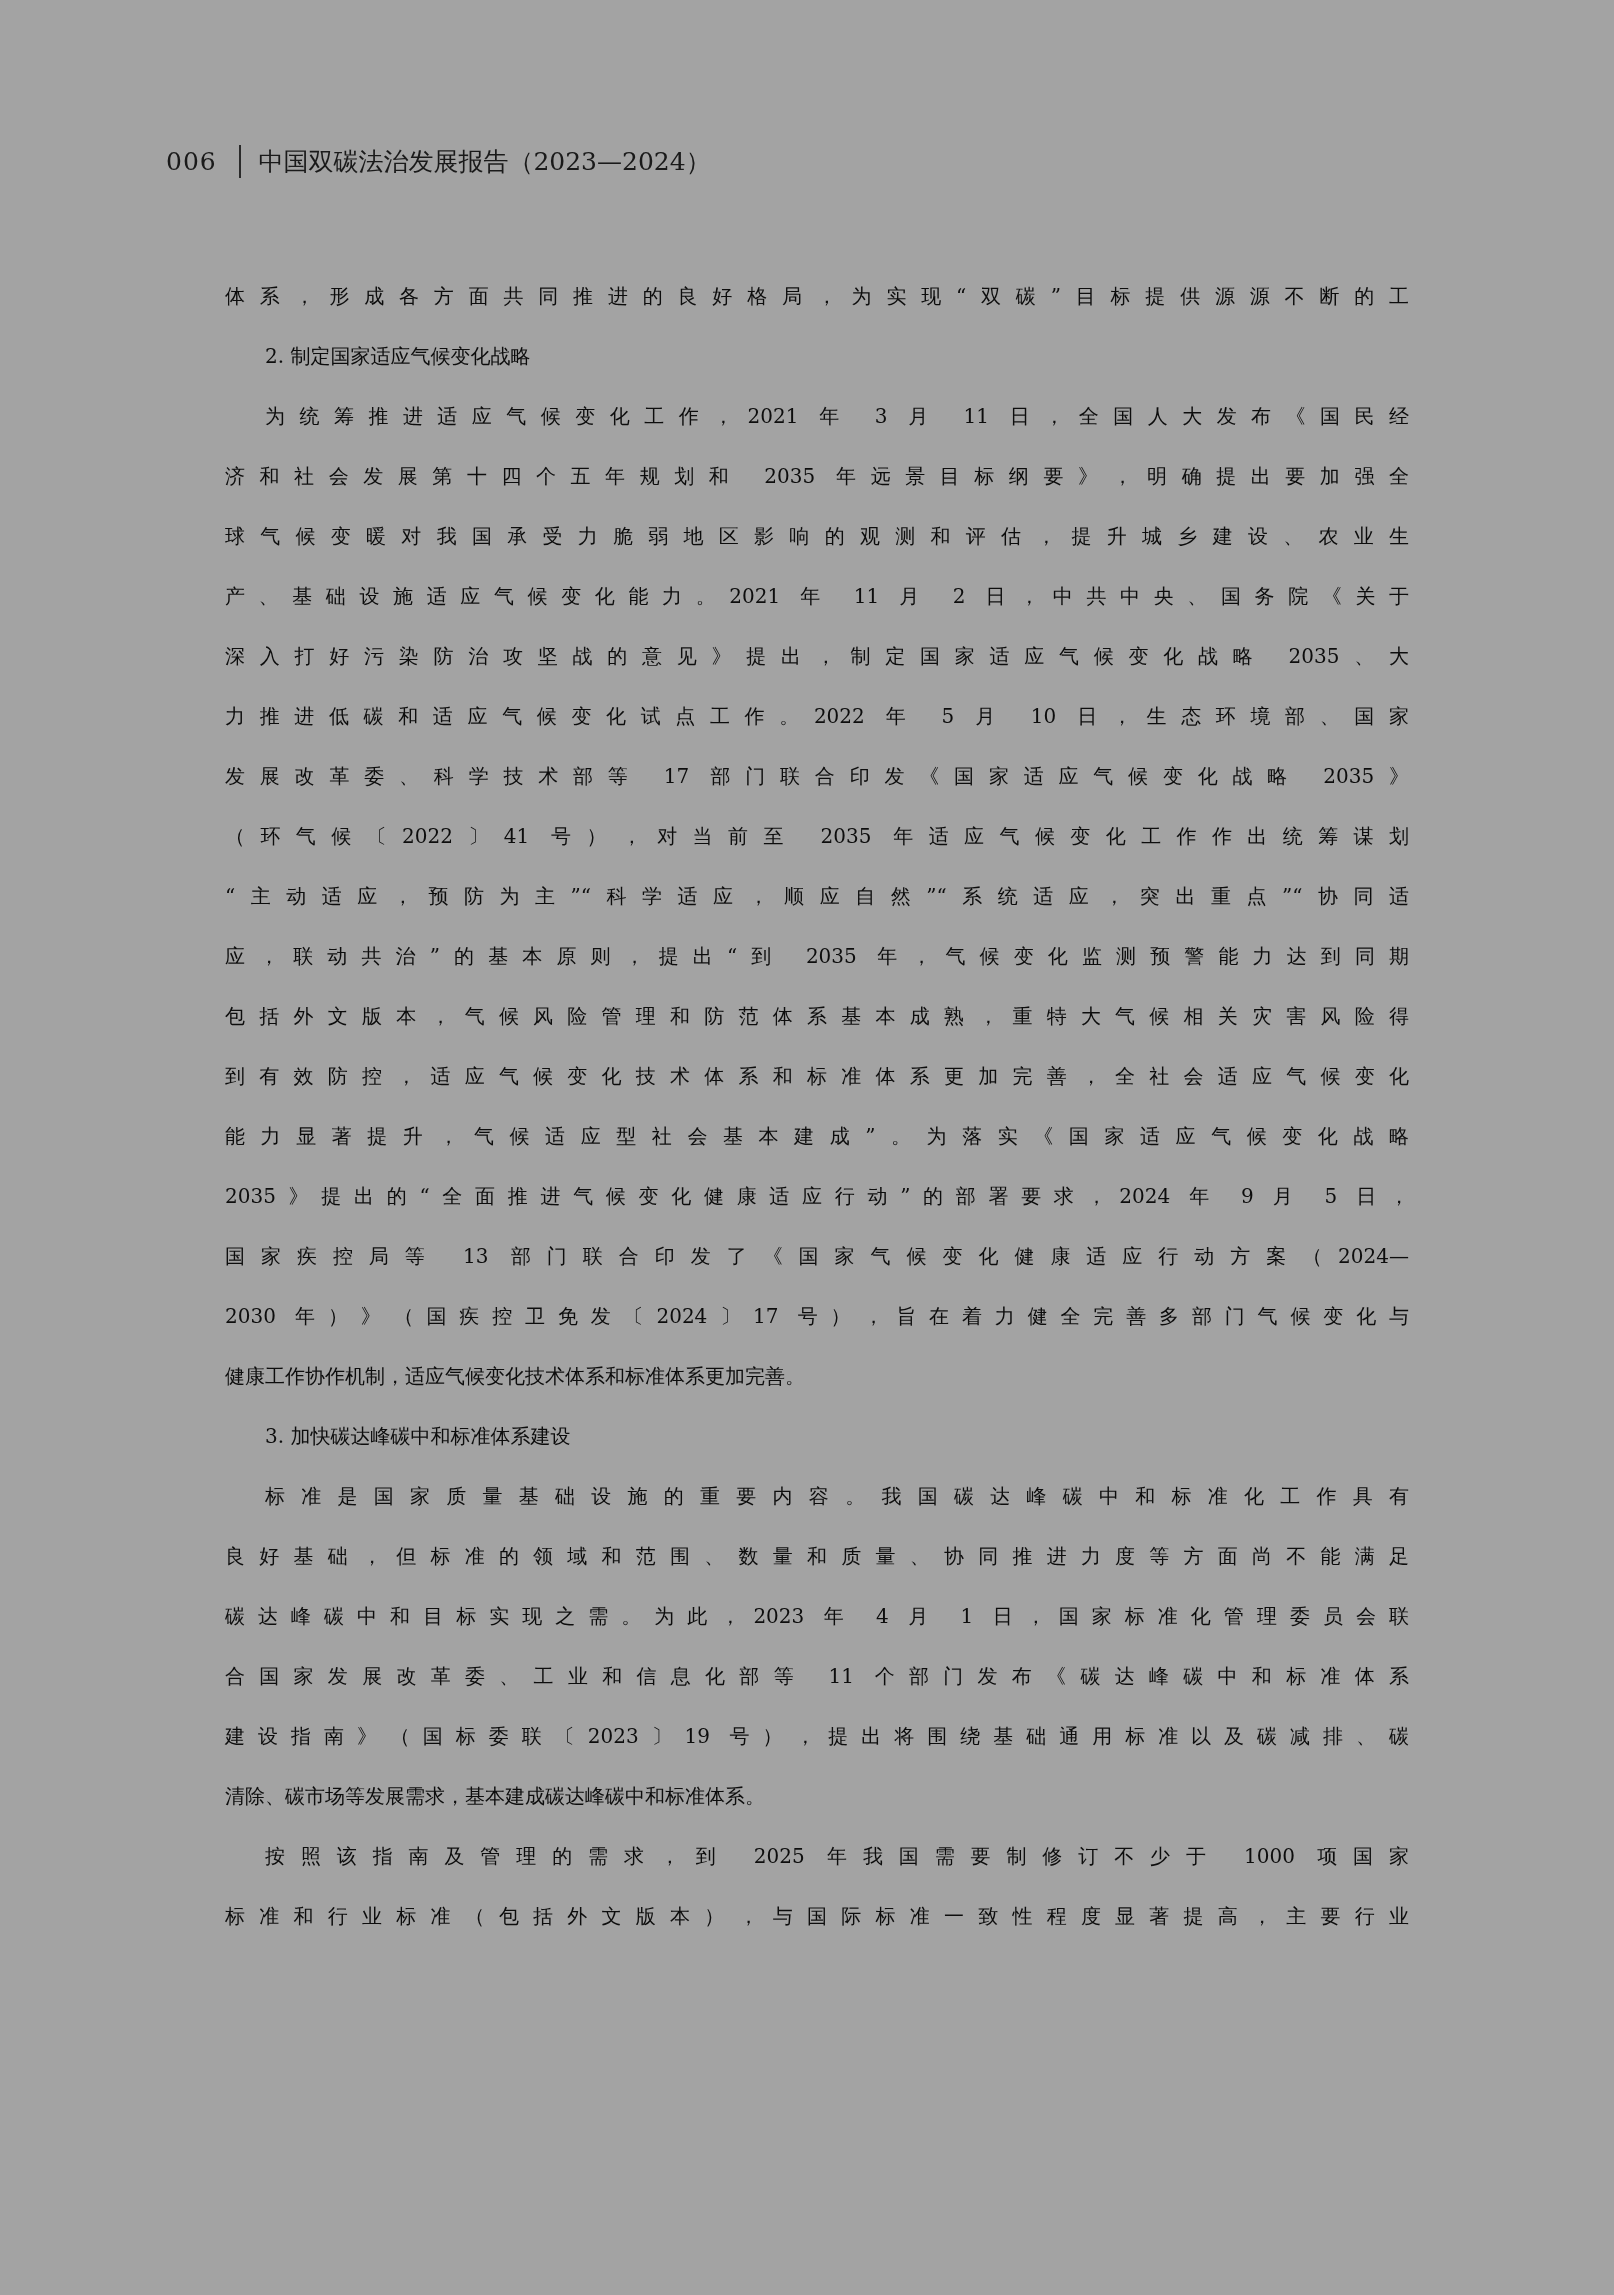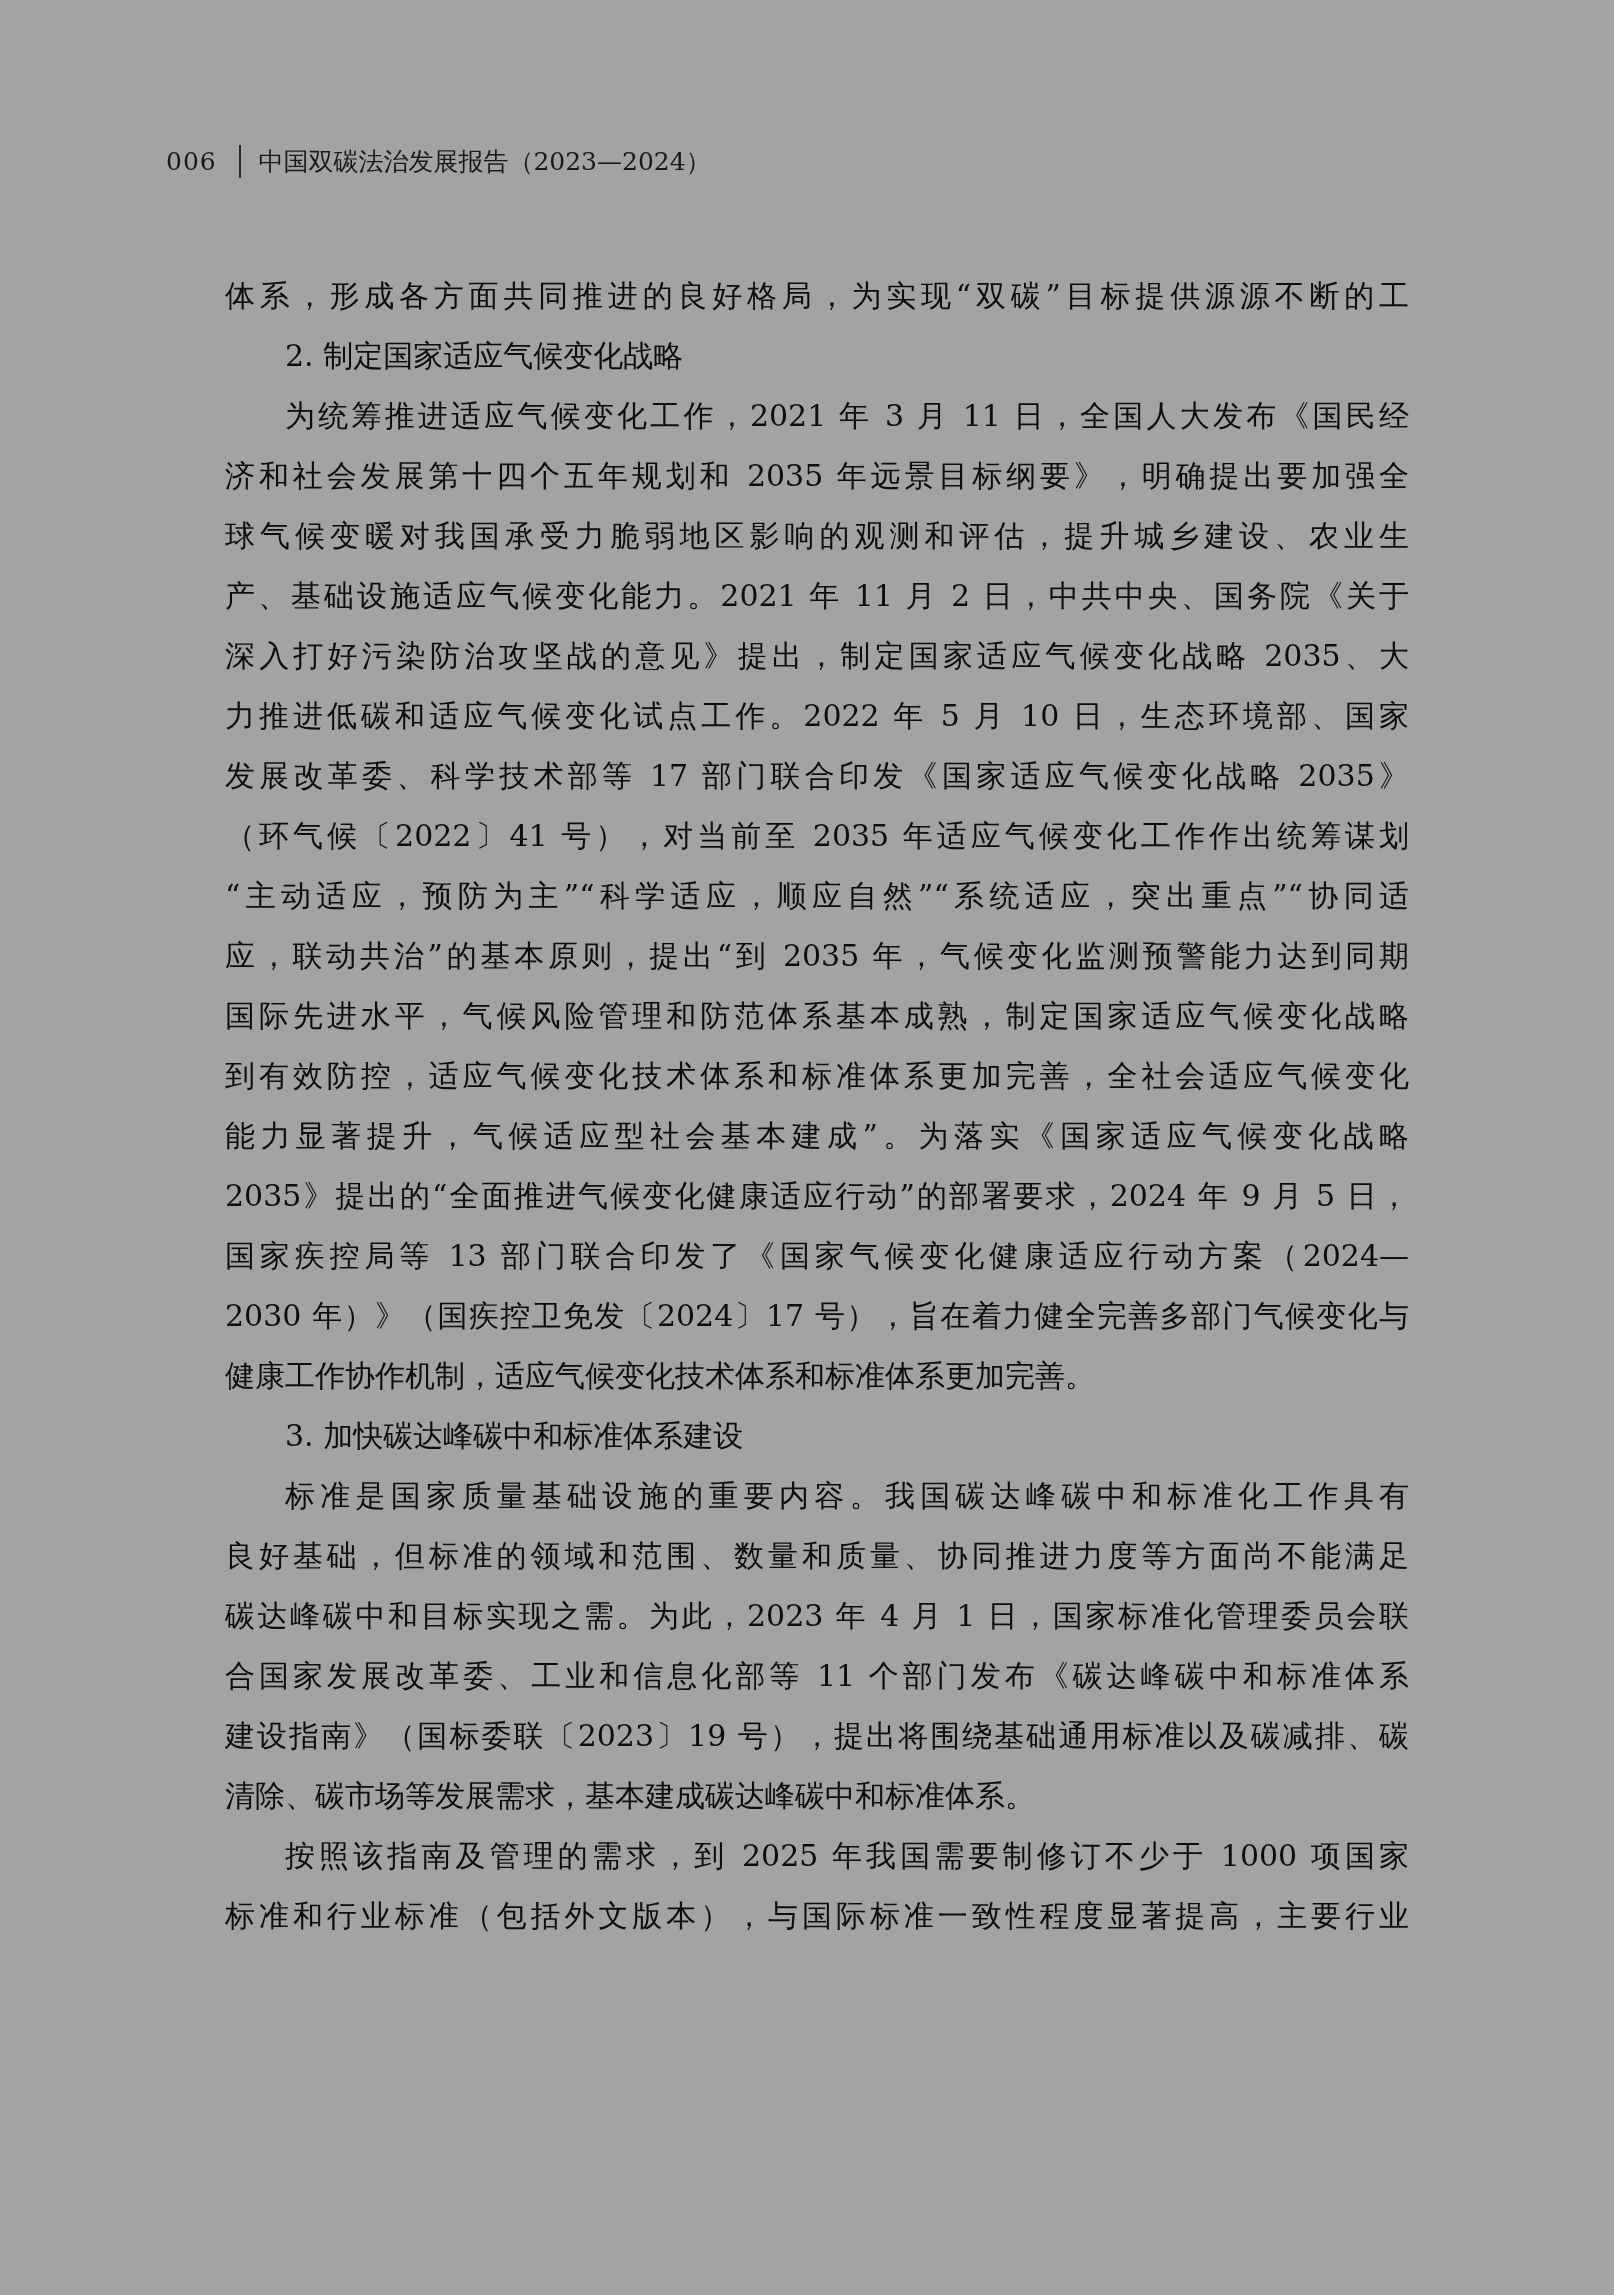--- a/index.html
+++ b/index.html
@@ -39,21 +39,21 @@
     margin: 0 17.5px 0 22.7px;
   }
   
   .page-body {
     position: absolute;
     left: 225px;
     top: 266px;
     width: 1184px;
   }
   .line {
-    font-size: 30px;
+    font-size: 20px;
     line-height: 60px;
     height: 60px;
     text-align: justify;
     text-align-last: left;
     text-justify: inter-character;
     white-space: nowrap;
     color: #0d0d0d;
   }
   .line.j {
     white-space: normal;
@@ -81,21 +81,21 @@
       <div class="line j ind">为统筹推进适应气候变化工作，2021 年 3 月 11 日，全国人大发布《国民经</div>
       <div class="line j">济和社会发展第十四个五年规划和 2035 年远景目标纲要》，明确提出要加强全</div>
       <div class="line j">球气候变暖对我国承受力脆弱地区影响的观测和评估，提升城乡建设、农业生</div>
       <div class="line j">产、基础设施适应气候变化能力。2021 年 11 月 2 日，中共中央、国务院《关于</div>
       <div class="line j">深入打好污染防治攻坚战的意见》提出，制定国家适应气候变化战略 2035、大</div>
       <div class="line j">力推进低碳和适应气候变化试点工作。2022 年 5 月 10 日，生态环境部、国家</div>
       <div class="line j">发展改革委、科学技术部等 17 部门联合印发《国家适应气候变化战略 2035》</div>
       <div class="line j">（环气候〔2022〕41 号），对当前至 2035 年适应气候变化工作作出统筹谋划</div>
       <div class="line j">“主动适应，预防为主”“科学适应，顺应自然”“系统适应，突出重点”“协同适</div>
       <div class="line j">应，联动共治”的基本原则，提出“到 2035 年，气候变化监测预警能力达到同期</div>
-      <div class="line j">国际先进水平，气候风险管理和防范体系基本成熟，制定国家适应气候变化战略</div>
+      <div class="line j">包括外文版本，气候风险管理和防范体系基本成熟，重特大气候相关灾害风险得</div>
       <div class="line j">到有效防控，适应气候变化技术体系和标准体系更加完善，全社会适应气候变化</div>
       <div class="line j">能力显著提升，气候适应型社会基本建成”。为落实《国家适应气候变化战略</div>
       <div class="line j">2035》提出的“全面推进气候变化健康适应行动”的部署要求，2024 年 9 月 5 日，</div>
       <div class="line j">国家疾控局等 13 部门联合印发了《国家气候变化健康适应行动方案（2024—</div>
       <div class="line j">2030 年）》（国疾控卫免发〔2024〕17 号），旨在着力健全完善多部门气候变化与</div>
       <div class="line">健康工作协作机制，适应气候变化技术体系和标准体系更加完善。</div>
       <div class="line ind">3. 加快碳达峰碳中和标准体系建设</div>
       <div class="line j ind">标准是国家质量基础设施的重要内容。我国碳达峰碳中和标准化工作具有</div>
       <div class="line j">良好基础，但标准的领域和范围、数量和质量、协同推进力度等方面尚不能满足</div>
       <div class="line j">碳达峰碳中和目标实现之需。为此，2023 年 4 月 1 日，国家标准化管理委员会联</div>

